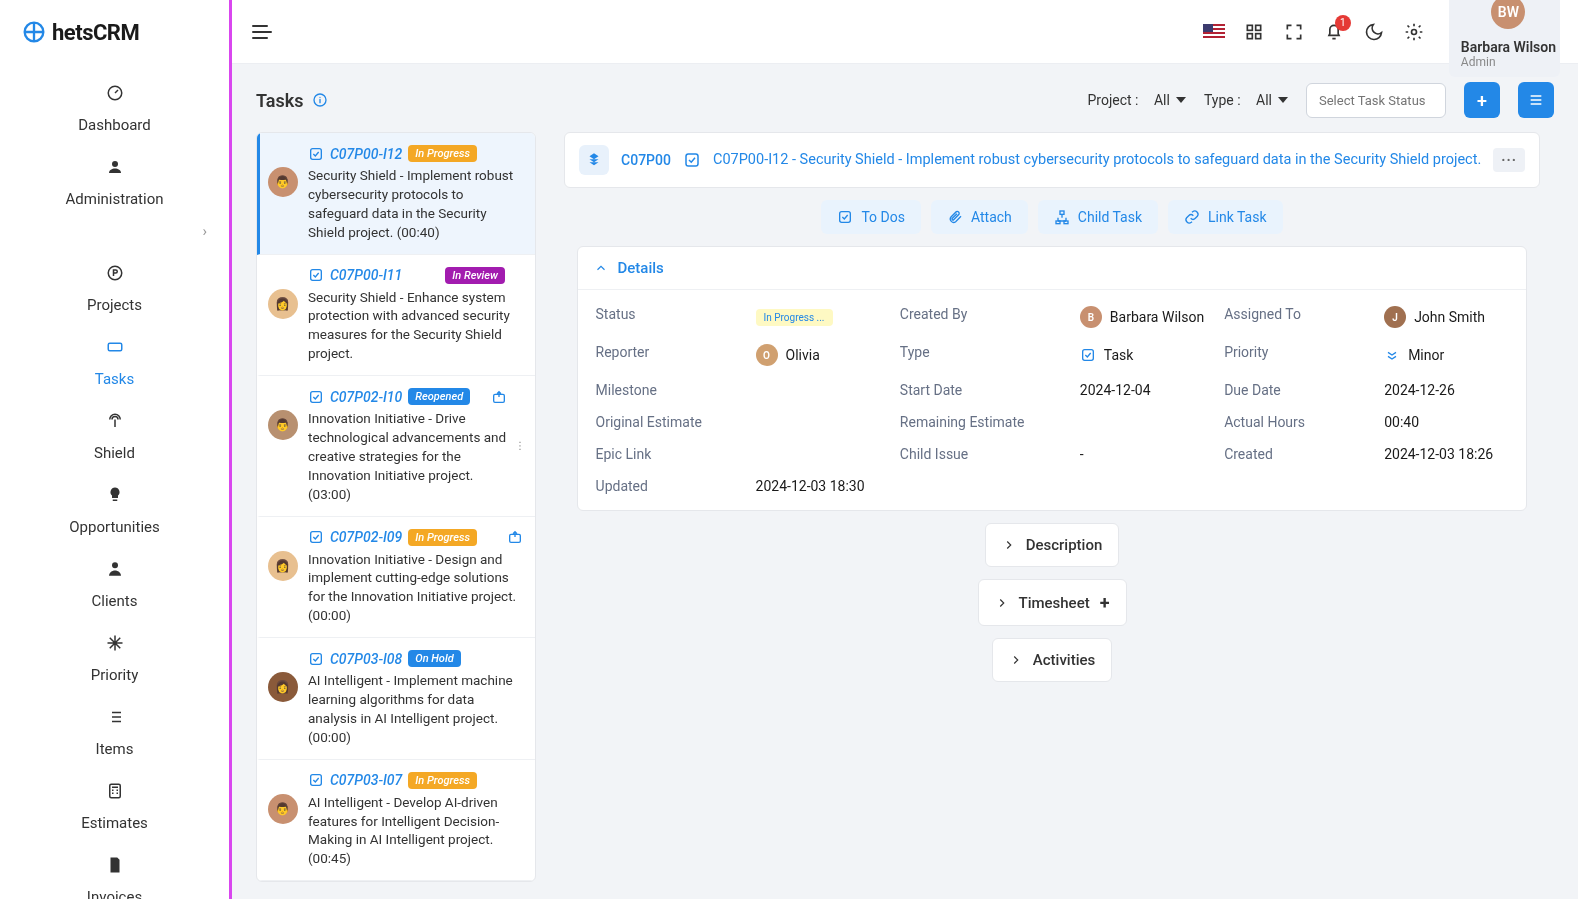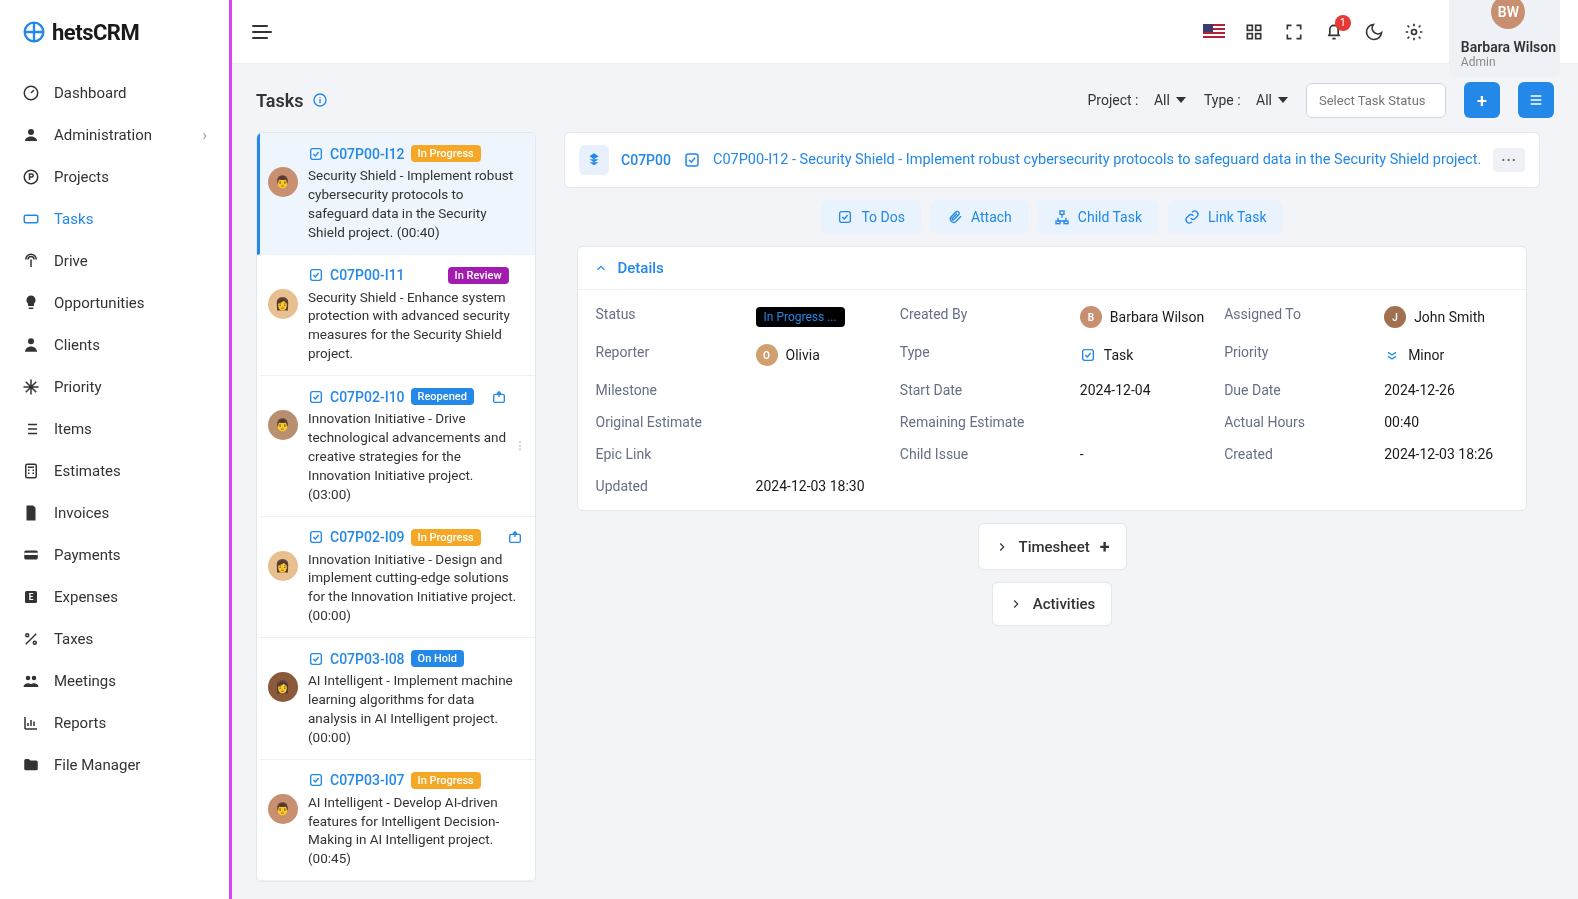--- a/index.html
+++ b/index.html
@@ -3,21 +3,21 @@
 <meta charset="utf-8">
 <style>
 * { box-sizing: border-box; margin: 0; padding: 0; font-family: -apple-system, BlinkMacSystemFont, "Segoe UI", Roboto, sans-serif; }
 body { background: #f2f4f7; color: #333; font-size: 14px; }
 .app { display: flex; min-height: 100vh; }
 .sidebar { width: 232px; background: #fff; border-right: 3px solid #d946ef; display:flex; flex-direction:column; }
 .logo { padding: 18px 20px; display:flex; align-items:center; gap:4px; }
 .logo-icon { width:28px; height:28px; }
 .logo-text { font-size: 22px; font-weight: 700; color:#1a1a1a; letter-spacing:-0.5px; }
 .nav { padding: 8px 0; flex:1; }
-.nav-item { display:flex; align-items:center; gap:14px; padding: 12px 22px; color:#333; cursor:pointer; font-size:15px; }
+.nav-item { display:flex; align-items:center; gap:14px; padding: 12px 22px; color:#333; cursor:pointer; font-size:15px;flex-direction:column; }
 .nav-item.active { color:#2388e7; }
 .nav-item .icon { width:18px; height:18px; display:inline-flex; align-items:center; justify-content:center; }
 .nav-item .chev { margin-left:auto; color:#999; }
 .main { flex:1; display:flex; flex-direction:column; }
 .header { background:#fff; height:64px; display:flex; align-items:center; padding: 0 18px; border-bottom:1px solid #eceef2; }
 .hamburger { width:24px; height:24px; cursor:pointer; }
 .header-right { margin-left:auto; display:flex; align-items:center; gap:18px; }
 .header-right .iconbtn { width:22px; height:22px; cursor:pointer; color:#333; position:relative; display:flex; align-items:center; justify-content:center; }
 .badge-dot { position:absolute; top:-6px; right:-6px; background:#e53935; color:#fff; font-size:10px; border-radius:50%; width:16px; height:16px; display:flex; align-items:center; justify-content:center; }
 .user-chip { display:flex; align-items:center; gap:10px; background:#eef1f6; padding:8px 4px 8px 12px; border-radius:6px; margin-left:6px;flex-direction:column; }
@@ -34,21 +34,21 @@
 .filter-txt { font-size:14px; color:#333; display:flex; align-items:center; gap:6px; cursor:pointer; }
 .caret { width:0; height:0; border-left:5px solid transparent; border-right:5px solid transparent; border-top:6px solid #333; }
 .status-input { border:1px solid #d0d5dd; border-radius:6px; padding:9px 12px; width:140px; font-size:13px; color:#667085; }
 .btn-sq { width:36px; height:36px; border-radius:6px; background:#2388e7; color:#fff; display:flex; align-items:center; justify-content:center; cursor:pointer; font-size:18px; font-weight:600; }
 .two-col { display:flex; gap:14px; align-items:flex-start;}
 .task-list { width:280px; background:#fff; border:1px solid #e5e7eb; border-radius:6px; overflow:hidden; }
 .task-item { display:flex; gap:10px; padding:12px 12px 12px 8px; border-bottom:1px solid #eef0f3; cursor:pointer; align-items:flex-start; border-left:3px solid transparent; }
 .task-item.active { background:#eef5fd; border-left:3px solid #2388e7; }
 .task-item .avatar { margin-top:22px; flex-shrink:0; }
 .task-meta { flex:1; }
-.task-id-row { display:flex; align-items:center; gap:6px; margin-bottom:4px; flex-wrap:wrap; }
+.task-id-row { display:flex; align-items:center; gap:6px; margin-bottom:4px; flex-wrap:wrap;font-style:italic; }
 .task-check { color:#2388e7; width:16px; height:16px; }
 .task-id { color:#2388e7; font-weight:500; font-size:14px; }
 .chip { font-size:11px; padding:2px 7px; border-radius:4px; font-weight:500; color:#fff; }
 .chip.progress { background:#f4a825; }
 .chip.review { background:#a21caf;margin-left:37px; }
 .chip.reopened { background:#2388e7; }
 .chip.hold { background:#2388e7; }
 .export-icon { color:#2388e7; width:16px; height:16px; margin-left:auto; }
 .task-desc { font-size:13.5px; color:#333; line-height:1.4; }
 .drag-handle { width:6px; display:flex; flex-direction:column; align-items:center; justify-content:center; gap:2px; color:#888; font-size:10px; padding:6px 2px; align-self:center;}
@@ -64,21 +64,21 @@
 .panel-head { padding:12px 16px; border-bottom:1px solid #eef0f3; display:flex; align-items:center; gap:10px; cursor:pointer; }
 .panel-head.closed { border-bottom:none; }
 .panel-head .chev-icon { color:#2388e7; width:14px; height:14px; }
 .panel-head .chev-icon.dark { color:#333; }
 .panel-head .ptitle { color:#2388e7; font-weight:500; font-size:15px; }
 .panel-head .ptitle.dark { color:#333; }
 .panel-head .plus { margin-left:auto; font-size:18px; font-weight:700; color:#333; }
 .detail-grid { display:grid; grid-template-columns: 140px 1fr 160px 1fr 140px 1fr; gap:16px 20px; padding:16px 18px; font-size:14px; }
 .detail-grid .lbl { color:#667085; }
 .detail-grid .val { color:#1a1a1a; display:flex; align-items:center; gap:8px; }
-.status-chip { background:#000000; color:#2388e7; padding:3px 8px; border-radius:4px; font-size:12px; }
+.status-chip { background:#fef9c3; color:#2388e7; padding:3px 8px; border-radius:4px; font-size:10px; }
 .priority-icon { color:#2388e7; }
 svg { display:block; }
 </style>
 </head>
 <body>
 
 <div class="app">
   <aside class="sidebar">
     <div class="logo">
       <svg class="logo-icon" viewBox="0 0 24 24">
@@ -123,21 +123,21 @@
             </svg>
           </span>
           <span>Tasks</span>
         </div>
       <div class="nav-item">
           <span class="icon">
             <svg width="18" height="18" viewBox="0 0 24 24" fill="none" stroke="currentColor" stroke-width="2">
               <path d="M5 10a7 7 0 0114 0M8 10a4 4 0 018 0M12 10v10"></path>
             </svg>
           </span>
-          <span>Drive</span>
+          <span>Shield</span>
         </div>
       <div class="nav-item">
           <span class="icon">
             <svg width="18" height="18" viewBox="0 0 24 24" fill="currentColor">
               <path d="M12 2a6 6 0 00-4 10.5V16h8v-3.5A6 6 0 0012 2zM9 18h6v2H9z"></path>
             </svg>
           </span>
           <span>Opportunities</span>
         </div>
       <div class="nav-item">
@@ -534,29 +534,37 @@
                 <div></div>
                 <div></div>
             </div>
           </div>
 
           <div class="panel">
             <div class="panel-head closed">
               <svg class="chev-icon dark" viewBox="0 0 24 24">
                   <path d="M9 6l6 6-6 6" stroke="currentColor" stroke-width="2" fill="none"></path>
                 </svg>
-              <span class="ptitle dark">Timesheet</span>
-              <span class="plus">+</span>
+              <span class="ptitle dark">Description</span>
             </div>
           </div>
           <div class="panel">
             <div class="panel-head closed">
               <svg class="chev-icon dark" viewBox="0 0 24 24">
                   <path d="M9 6l6 6-6 6" stroke="currentColor" stroke-width="2" fill="none"></path>
                 </svg>
+              <span class="ptitle dark">Timesheet</span>
+              <span class="plus">+</span>
+            </div>
+          </div>
+          <div class="panel">
+            <div class="panel-head closed">
+              <svg class="chev-icon dark" viewBox="0 0 24 24">
+                  <path d="M9 6l6 6-6 6" stroke="currentColor" stroke-width="2" fill="none"></path>
+                </svg>
               <span class="ptitle dark">Activities</span>
             </div>
           </div>
         </div>
       </div>
     </div>
 
   </div>
 </div>
 

